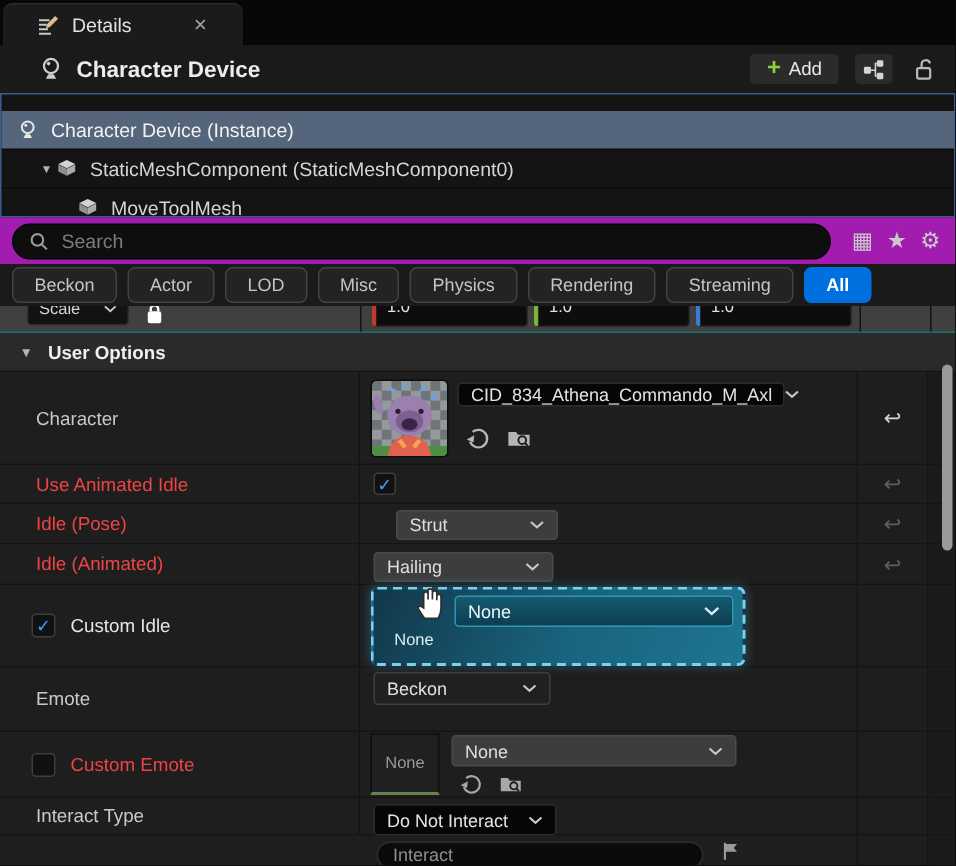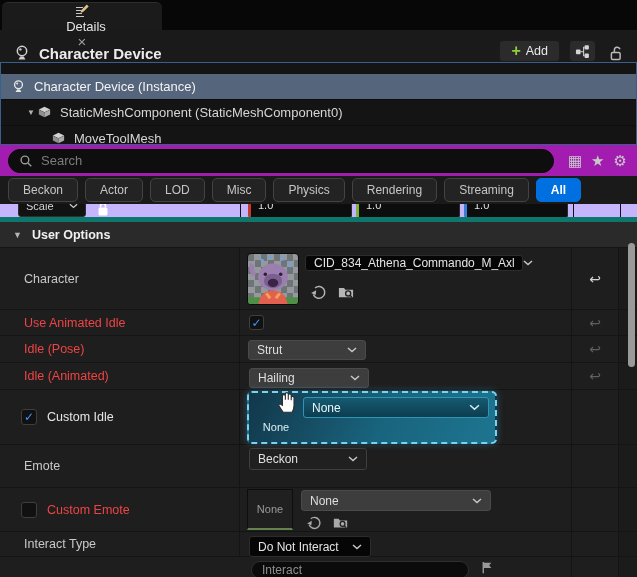--- a/index.html
+++ b/index.html
@@ -11,26 +11,26 @@
     font-family: "Liberation Sans", "DejaVu Sans", sans-serif;
     overflow: hidden;
     color: #cfcfcf;
     -webkit-font-smoothing: antialiased;
   }
   svg { display:block; }
 
   
   .tabbar { height:30px; background:#070707; display:flex; align-items:flex-end; }
   .tab { width:160px; height:28px; margin-left:2px; background:#1b1b1b; border-radius:6px 6px 0 0;
-         display:flex; align-items:center; padding:0 22px; border-top:1px solid #2d2d2d;flex-direction:column; }
+         display:flex; align-items:center; padding:0 22px; border-top:1px solid #2d2d2d; }
   .tab-title { flex:1; margin-left:8px; font-size:13px; color:#e3e3e3; }
   .tab-close { color:#9f9f9f; font-size:15px; line-height:1; padding:0 2px; cursor:default; }
 
   
-  .header { height:32px; background:#1a1a1a; display:flex; align-items:flex-end; padding:0 12px 0 13px; }
+  .header { height:32px; background:#1a1a1a; display:flex; align-items:center; padding:0 12px 0 13px;margin-left:12px; }
   .header-title { margin-left:8px; font-size:15px; font-weight:600; color:#ececec; flex:1; }
   .btn-add { height:22px; display:flex; align-items:center; gap:5px; background:#2b2b2b;
              border:1px solid #1b1b1b; border-radius:4px; padding:0 11px; }
   .btn-add .plus { color:#8fcf3c; font-size:16px; font-weight:bold; line-height:1; margin-top:-1px; }
   .btn-add .lbl { color:#e8e8e8; font-size:12.5px; }
   .btn-sq { width:27px; height:22px; background:#2b2b2b; border:1px solid #1b1b1b; border-radius:4px;
             margin-left:9px; display:flex; align-items:center; justify-content:center; }
   .hdr-lock { margin-left:12px; }
 
   
@@ -52,22 +52,22 @@
   .glyph-ic { color:#c9c9c9; font-size:15px; line-height:1; }
 
   
   .chiprow { height:28px; display:flex; align-items:center; padding:0 8px; background:#1a1a1a; }
   .chip { height:24px; border-radius:5px; background:#232323; border:1px solid #434343; color:#c5c5c5;
           font-size:12px; display:flex; align-items:center; justify-content:center; padding:0 14px;
           margin-right:7px; }
   .chip.active { background:#0070e0; border-color:#0070e0; color:#fff; font-weight:bold; }
 
   
-  .scalerow { height:18px; background:#c4b5fd; position:relative; overflow:hidden;
-              border-bottom:5px solid #0f766e; }
+  .scalerow { height:18px; background:#404040; position:relative; overflow:hidden;
+              border-bottom:1px solid #0f766e; }
   .scale-dd { position:absolute; left:18px; top:-9px; width:68px; height:22px; background:#121212;
               border:1px solid #2e2e2e; border-radius:3px; display:flex; align-items:center;
               justify-content:space-between; padding:0 7px; font-size:11px; color:#d5d5d5; }
   .scale-lock { position:absolute; left:97px; top:-2px; }
   .sfield { position:absolute; top:-6px; width:104px; height:20px; background:#0d0d0d;
             border:1px solid #2a2a2a; border-radius:3px; display:flex; 
             padding-left:7px; font-size:11px; color:#e0e0e0; }
   .sfield.fx { left:248px; border-left:3px solid #c23b2a; }
   .sfield.fy { left:356px; border-left:3px solid #7fb239; }
   .sfield.fz { left:464px; border-left:3px solid #3a7bd5; }
@@ -352,21 +352,21 @@
           <span class="reset">↩</span>
         </div>
       <div class="col-tail"></div>
     </div>
 
     <div class="prow" style="height:27px">
       <div class="col-label">
           <span class="dim">Idle (Pose)</span>
         </div>
       <div class="col-value">
-        <div class="dd dd-gray" style="left:8px; top:4px; width:118px; height:20px;">
+        <div class="dd dd-gray" style="left:24px; top:4px; width:108px; height:20px;">
           <span>Strut</span>
           <svg class="chev" width="10" height="6" viewBox="0 0 10 6">
               <path d="M1 1l4 3.6L9 1" fill="none" stroke="currentColor" stroke-width="1.4"></path>
             </svg>
         </div>
       </div>
       <div class="col-reset">
           <span class="reset">↩</span>
         </div>
       <div class="col-tail"></div>

